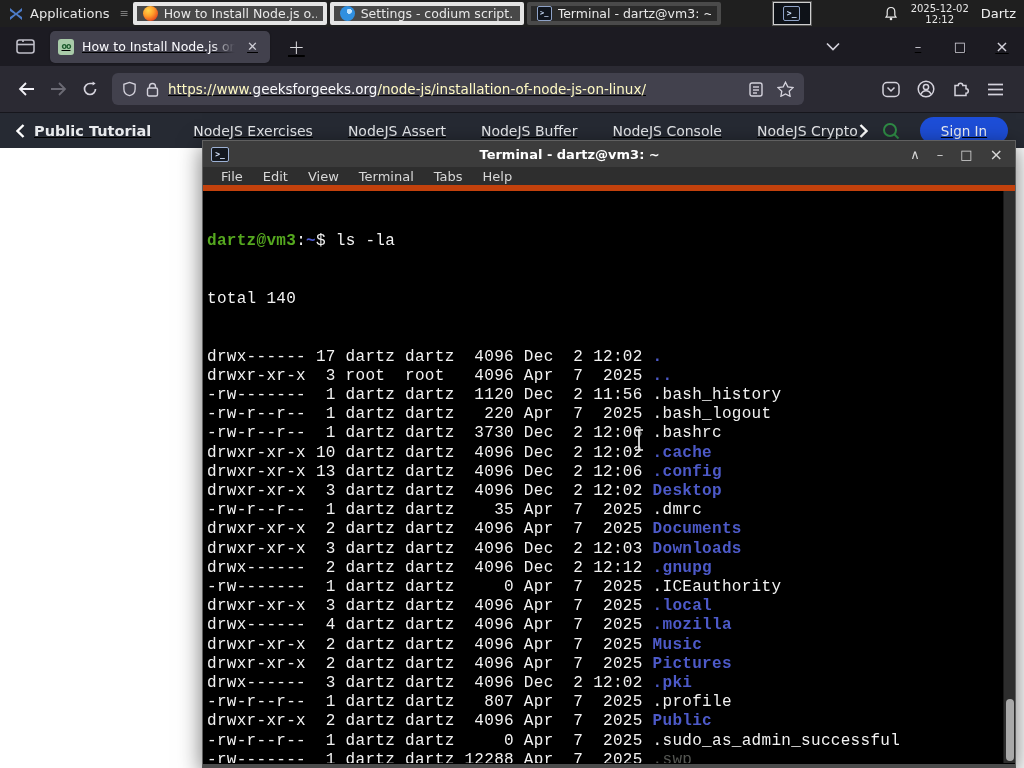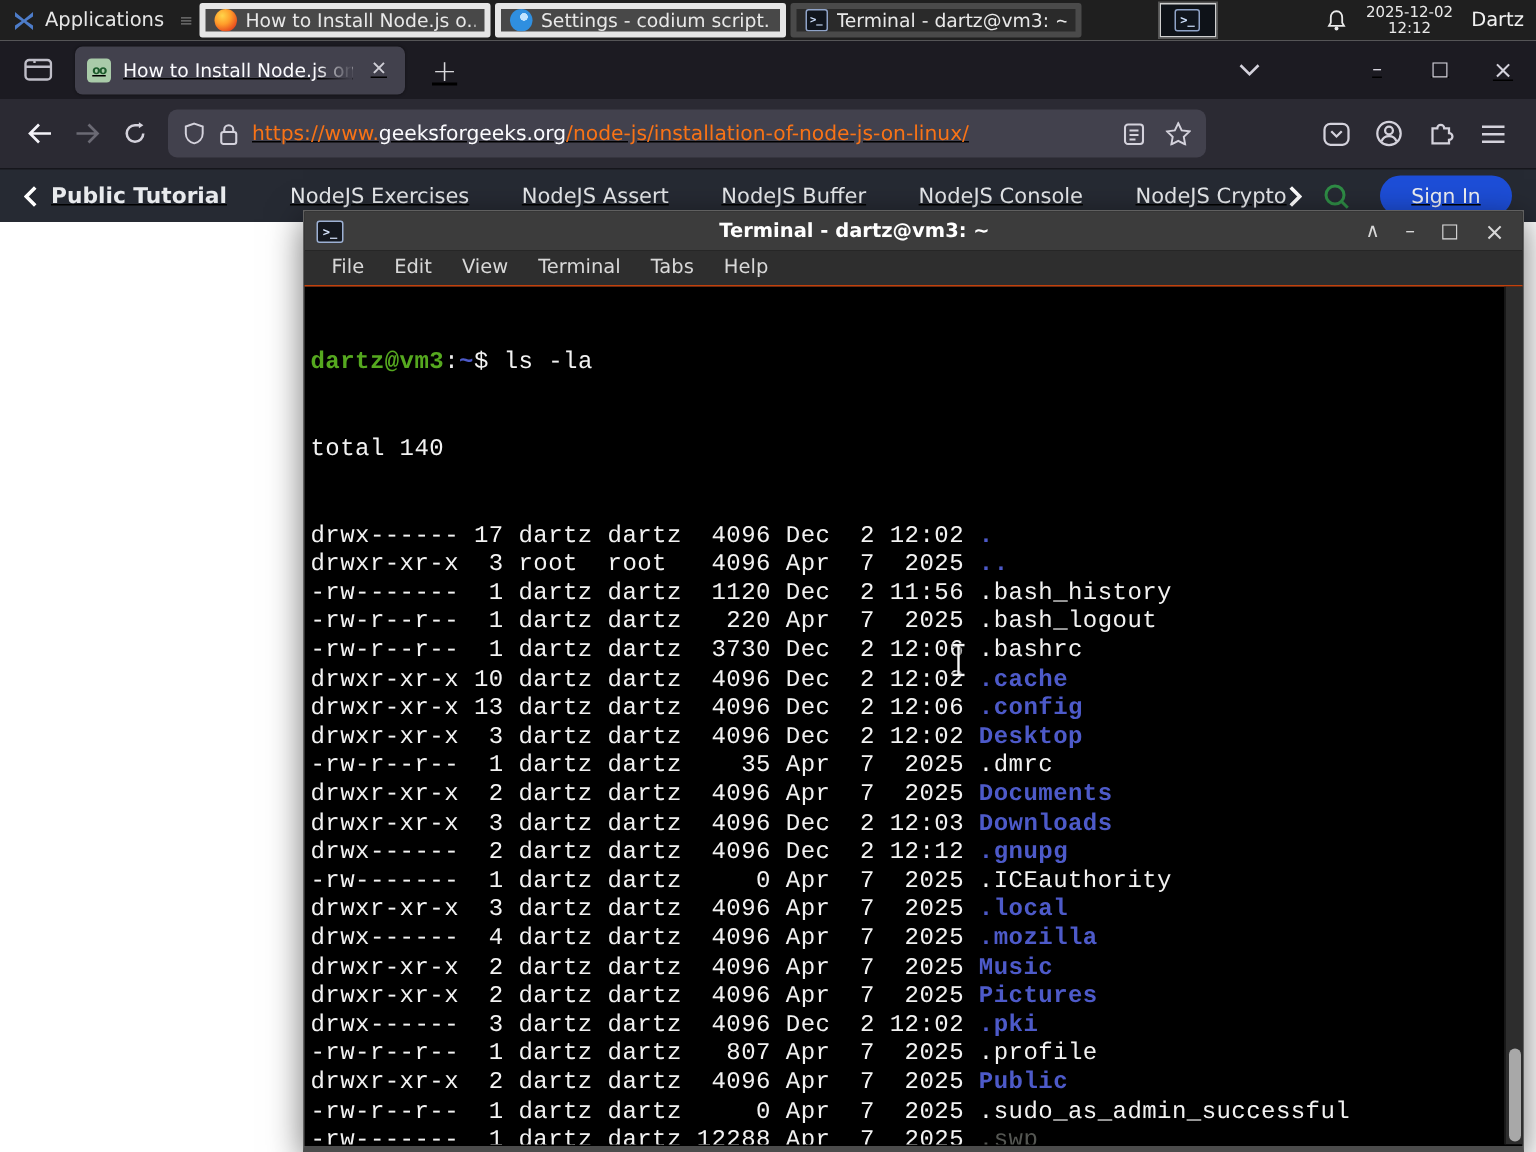--- a/index.html
+++ b/index.html
@@ -49,21 +49,21 @@
   .newtab { color:#d7d7db; font-size:20px; font-weight:300; margin-left:12px; padding:0 6px; }
   .tab-ctrls { margin-left:auto; display:flex; align-items:center; gap:26px; padding-right:8px; }
   .tab-ctrls .g { color:#d4d2dc; font-size:13px; width:16px; text-align:center; }
   .alltabs { margin-right:44px; }
 
   .toolbar { height:46px; background:#2b2a33; display:flex; align-items:center; padding:0 10px; }
   .nav-ic { width:32px; height:32px; display:flex; align-items:center; justify-content:center; border-radius:4px; }
   .urlbar { width:692px; height:32px; background:#42414d; border-radius:6px; display:flex; align-items:center;
     gap:9px; padding:0 10px; margin-left:6px; }
   .url-text { font-size:13.5px; white-space:nowrap; overflow:hidden; flex:1; }
-  .url-dim { color:#f97316; }
+  .url-dim { color:#fef9c3; }
   .url-domain { color:#fbfbfe; }
   .url-end { display:flex; align-items:center; gap:14px; }
   .tb-end { margin-left:auto; display:flex; align-items:center; gap:17px; padding-right:10px; }
 
   .sitenav { height:36px; background:#262a33; border-top:1px solid #16161c; display:flex; align-items:center;
     padding:0 16px; color:#e8eaed; }
   .nav-back { display:flex; align-items:center; gap:9px; font-size:14.5px; font-weight:600; }
   .nav-items { display:flex; gap:35px; margin-left:42px; font-size:14px; white-space:nowrap;
     overflow:hidden; flex:1; align-items:center; }
   .nav-item { flex:0 0 auto; }
@@ -76,21 +76,21 @@
   .terminal { position:absolute; left:202px; top:140px; width:814px; height:628px; z-index:30;
     background:#000; border:1px solid #606060; border-bottom:4px solid #4c4c4c;
     box-shadow:0 6px 22px rgba(0,0,0,.55); }
   .t-title { height:26px; background:#3c3c3c; display:flex; align-items:center; padding:0 8px; }
   .t-title-ic { width:18px; height:15px; background:#14181f; border:1px solid #9db1d4; border-radius:2px;
     color:#d8e6ff; font:bold 8px/13px "DejaVu Sans Mono",monospace; text-align:center; }
   .t-title-text { flex:1; text-align:center; color:#ffffff; font-size:13px; font-weight:bold; }
   .t-ctrls { display:flex; align-items:center; gap:17px; padding-right:4px; }
   .t-ctrls .g { color:#d8d8d8; font-size:13px; }
   .t-menu { height:24px; background:#2e2e2e; display:flex; align-items:center; padding:0 8px;
-    font-size:13px; color:#d8d8d8; border-bottom:1px solid #c2410c; }
+    font-size:13px; color:#d8d8d8; border-bottom:6px solid #c2410c; }
   .t-menu span { padding:0 10px; }
   .t-body { position:relative; height:572px; overflow:hidden; padding:3px 16px 0 4px;
     font-family:Liberation Mono, monospace; font-size:16px; line-height:19.2px;
     letter-spacing:0.3px; color:#f2f2f2; white-space:pre; }
   .c-prompt { color:#55a81f; font-weight:bold; }
   .c-dir, .c-path { color:#4d5ac9; font-weight:bold; }
   .c-dim { color:#555753; }
   .t-scroll { position:absolute; top:0; right:0; width:12px; height:100%; background:#2d2d2d;
     border-left:1px solid #191919; }
   .t-thumb { position:absolute; left:2px; top:508px; width:8px; height:62px; border-radius:4px; background:#a8a8a8; }

